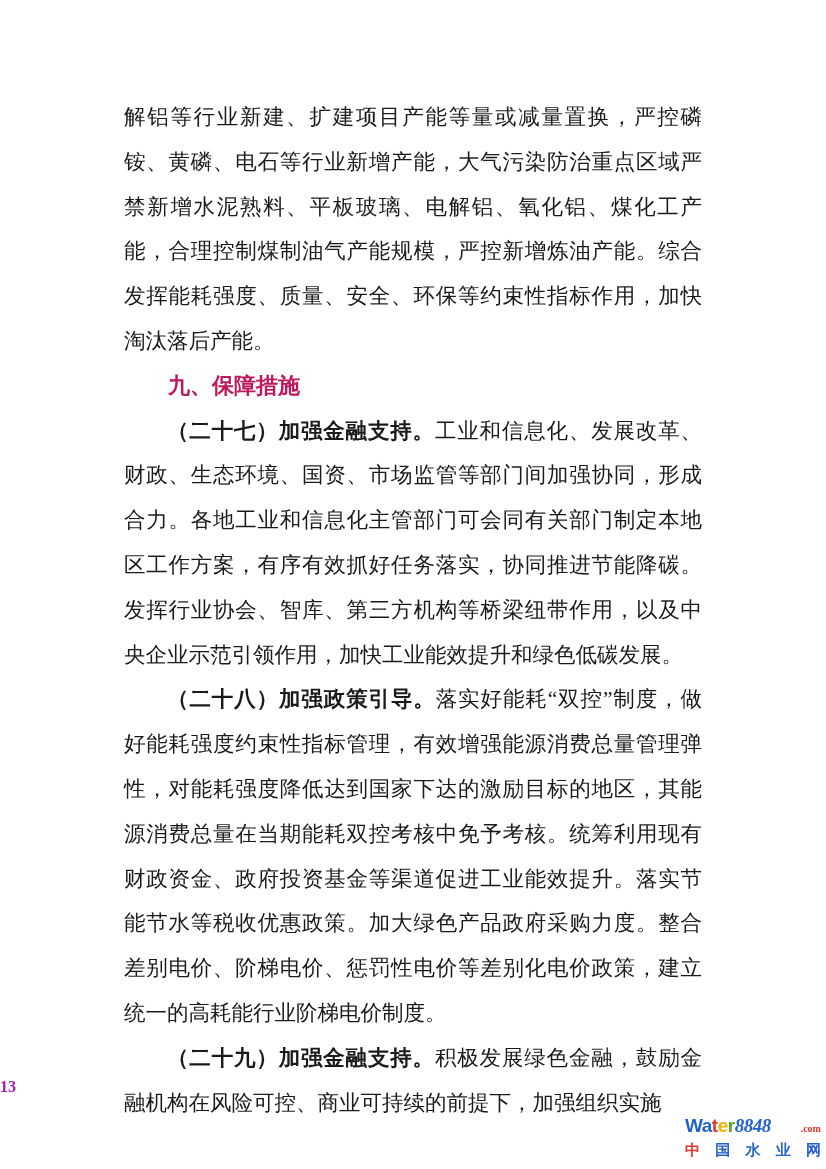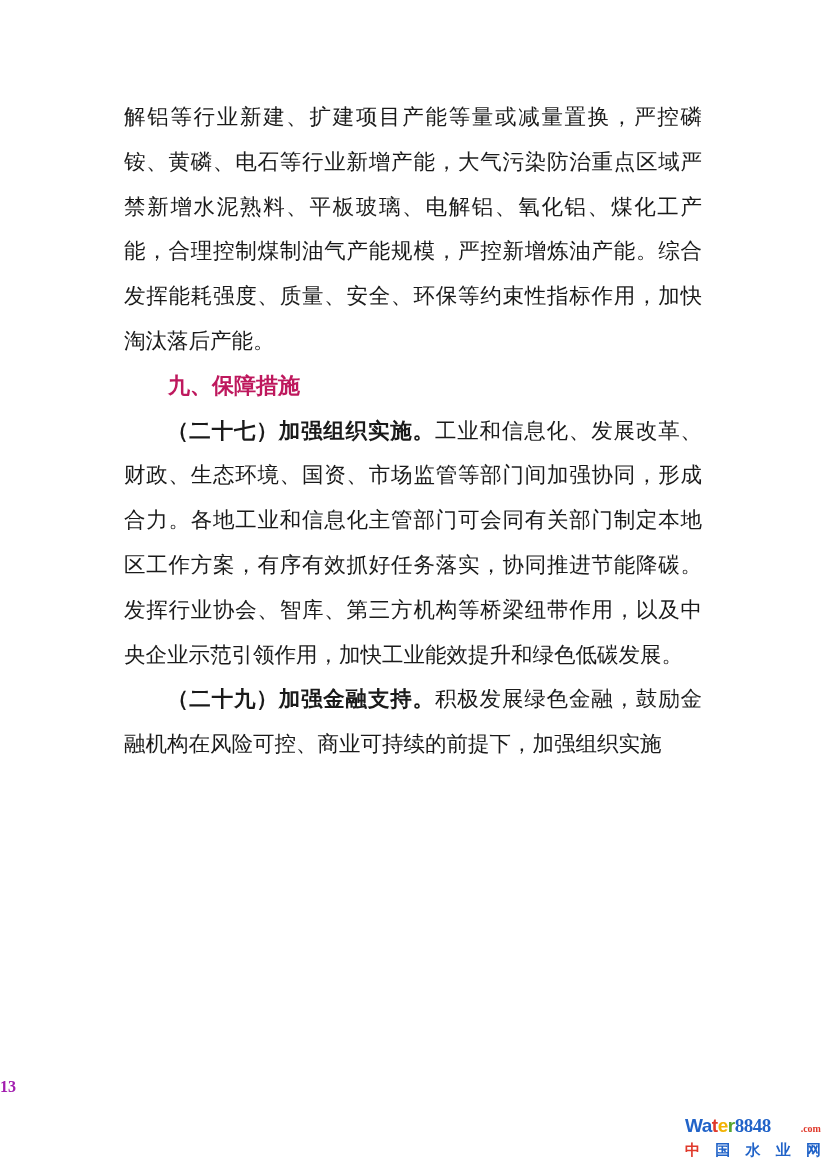--- a/index.html
+++ b/index.html
@@ -66,20 +66,21 @@
   .logo-row1 {
     font-family: "Liberation Sans", "DejaVu Sans", sans-serif;
     font-weight: bold;
     font-size: 19px;
     line-height: 22px;
     letter-spacing: -0.5px;
     white-space: nowrap;
   }
   .logo-8848 {
     font-family: "Liberation Serif", "DejaVu Serif", serif;
+    font-style: italic;
     font-weight: bold;
     font-size: 19px;
   }
   .logo-com {
     font-family: Liberation Serif, serif;
     font-weight: bold;
     font-size: 10px;
     letter-spacing: 0;
     margin-left: 30px;
   }
@@ -97,22 +98,23 @@
 <body>
 
 <div class="page">
 
   <div class="content">
 
     <p class="para no-indent"><span>解铝等行业新建、扩建项目产能等量或减量置换，严控磷铵、黄磷、电石等行业新增产能，大气污染防治重点区域严禁新增水泥熟料、平板玻璃、电解铝、氧化铝、煤化工产能，合理控制煤制油气产能规模，严控新增炼油产能。综合发挥能耗强度、质量、安全、环保等约束性指标作用，加快淘汰落后产能。</span></p>
 
     <h2 class="section-heading">九、保障措施</h2>
 
-    <p class="para"><span class="lead">（二十七）加强组织实施。</span><span>工业和信息化、发展改革、财政、生态环境、国资、市场监管等部门间加强协同，形成合力。各地工业和信息化主管部门可会同有关部门制定本地区工作方案，有序有效抓好任务落实，协同推进节能降碳。发挥行业协会、智库、第三方机构等桥梁纽带作用，以及中央企业示范引领作用，加快工业能效提升和绿色低碳发展。</span></p>
+    <p class="para"><span class="lead">（二十七）加强金融支持。</span><span>工业和信息化、发展改革、财政、生态环境、国资、市场监管等部门间加强协同，形成合力。各地工业和信息化主管部门可会同有关部门制定本地区工作方案，有序有效抓好任务落实，协同推进节能降碳。发挥行业协会、智库、第三方机构等桥梁纽带作用，以及中央企业示范引领作用，加快工业能效提升和绿色低碳发展。</span></p>
 
+    <p class="para"><span class="lead">（二十八）加强政策引导。</span><span>落实好能耗“双控”制度，做好能耗强度约束性指标管理，有效增强能源消费总量管理弹性，对能耗强度降低达到国家下达的激励目标的地区，其能源消费总量在当期能耗双控考核中免予考核。统筹利用现有财政资金、政府投资基金等渠道促进工业能效提升。落实节能节水等税收优惠政策。加大绿色产品政府采购力度。整合差别电价、阶梯电价、惩罚性电价等差别化电价政策，建立统一的高耗能行业阶梯电价制度。</span></p>
 
     <p class="para"><span class="lead">（二十九）加强金融支持。</span><span>积极发展绿色金融，鼓励金融机构在风险可控、商业可持续的前提下，加强组织实施</span></p>
 
   </div>
 
   <div class="page-number">13</div>
 
   <div class="logo">
     <div class="logo-row1"><span><span style="color: rgb(33, 99, 200);">W</span><span style="color: rgb(33, 99, 200);">a</span><span style="color: rgb(224, 57, 43);">t</span><span style="color: rgb(243, 178, 0);">e</span><span style="color: rgb(86, 166, 46);">r</span></span><span class="logo-8848" style="color: rgb(33, 99, 200);">8848</span><span class="logo-com" style="color: rgb(224, 57, 43);">.com</span></div>
     <div class="logo-row2">

